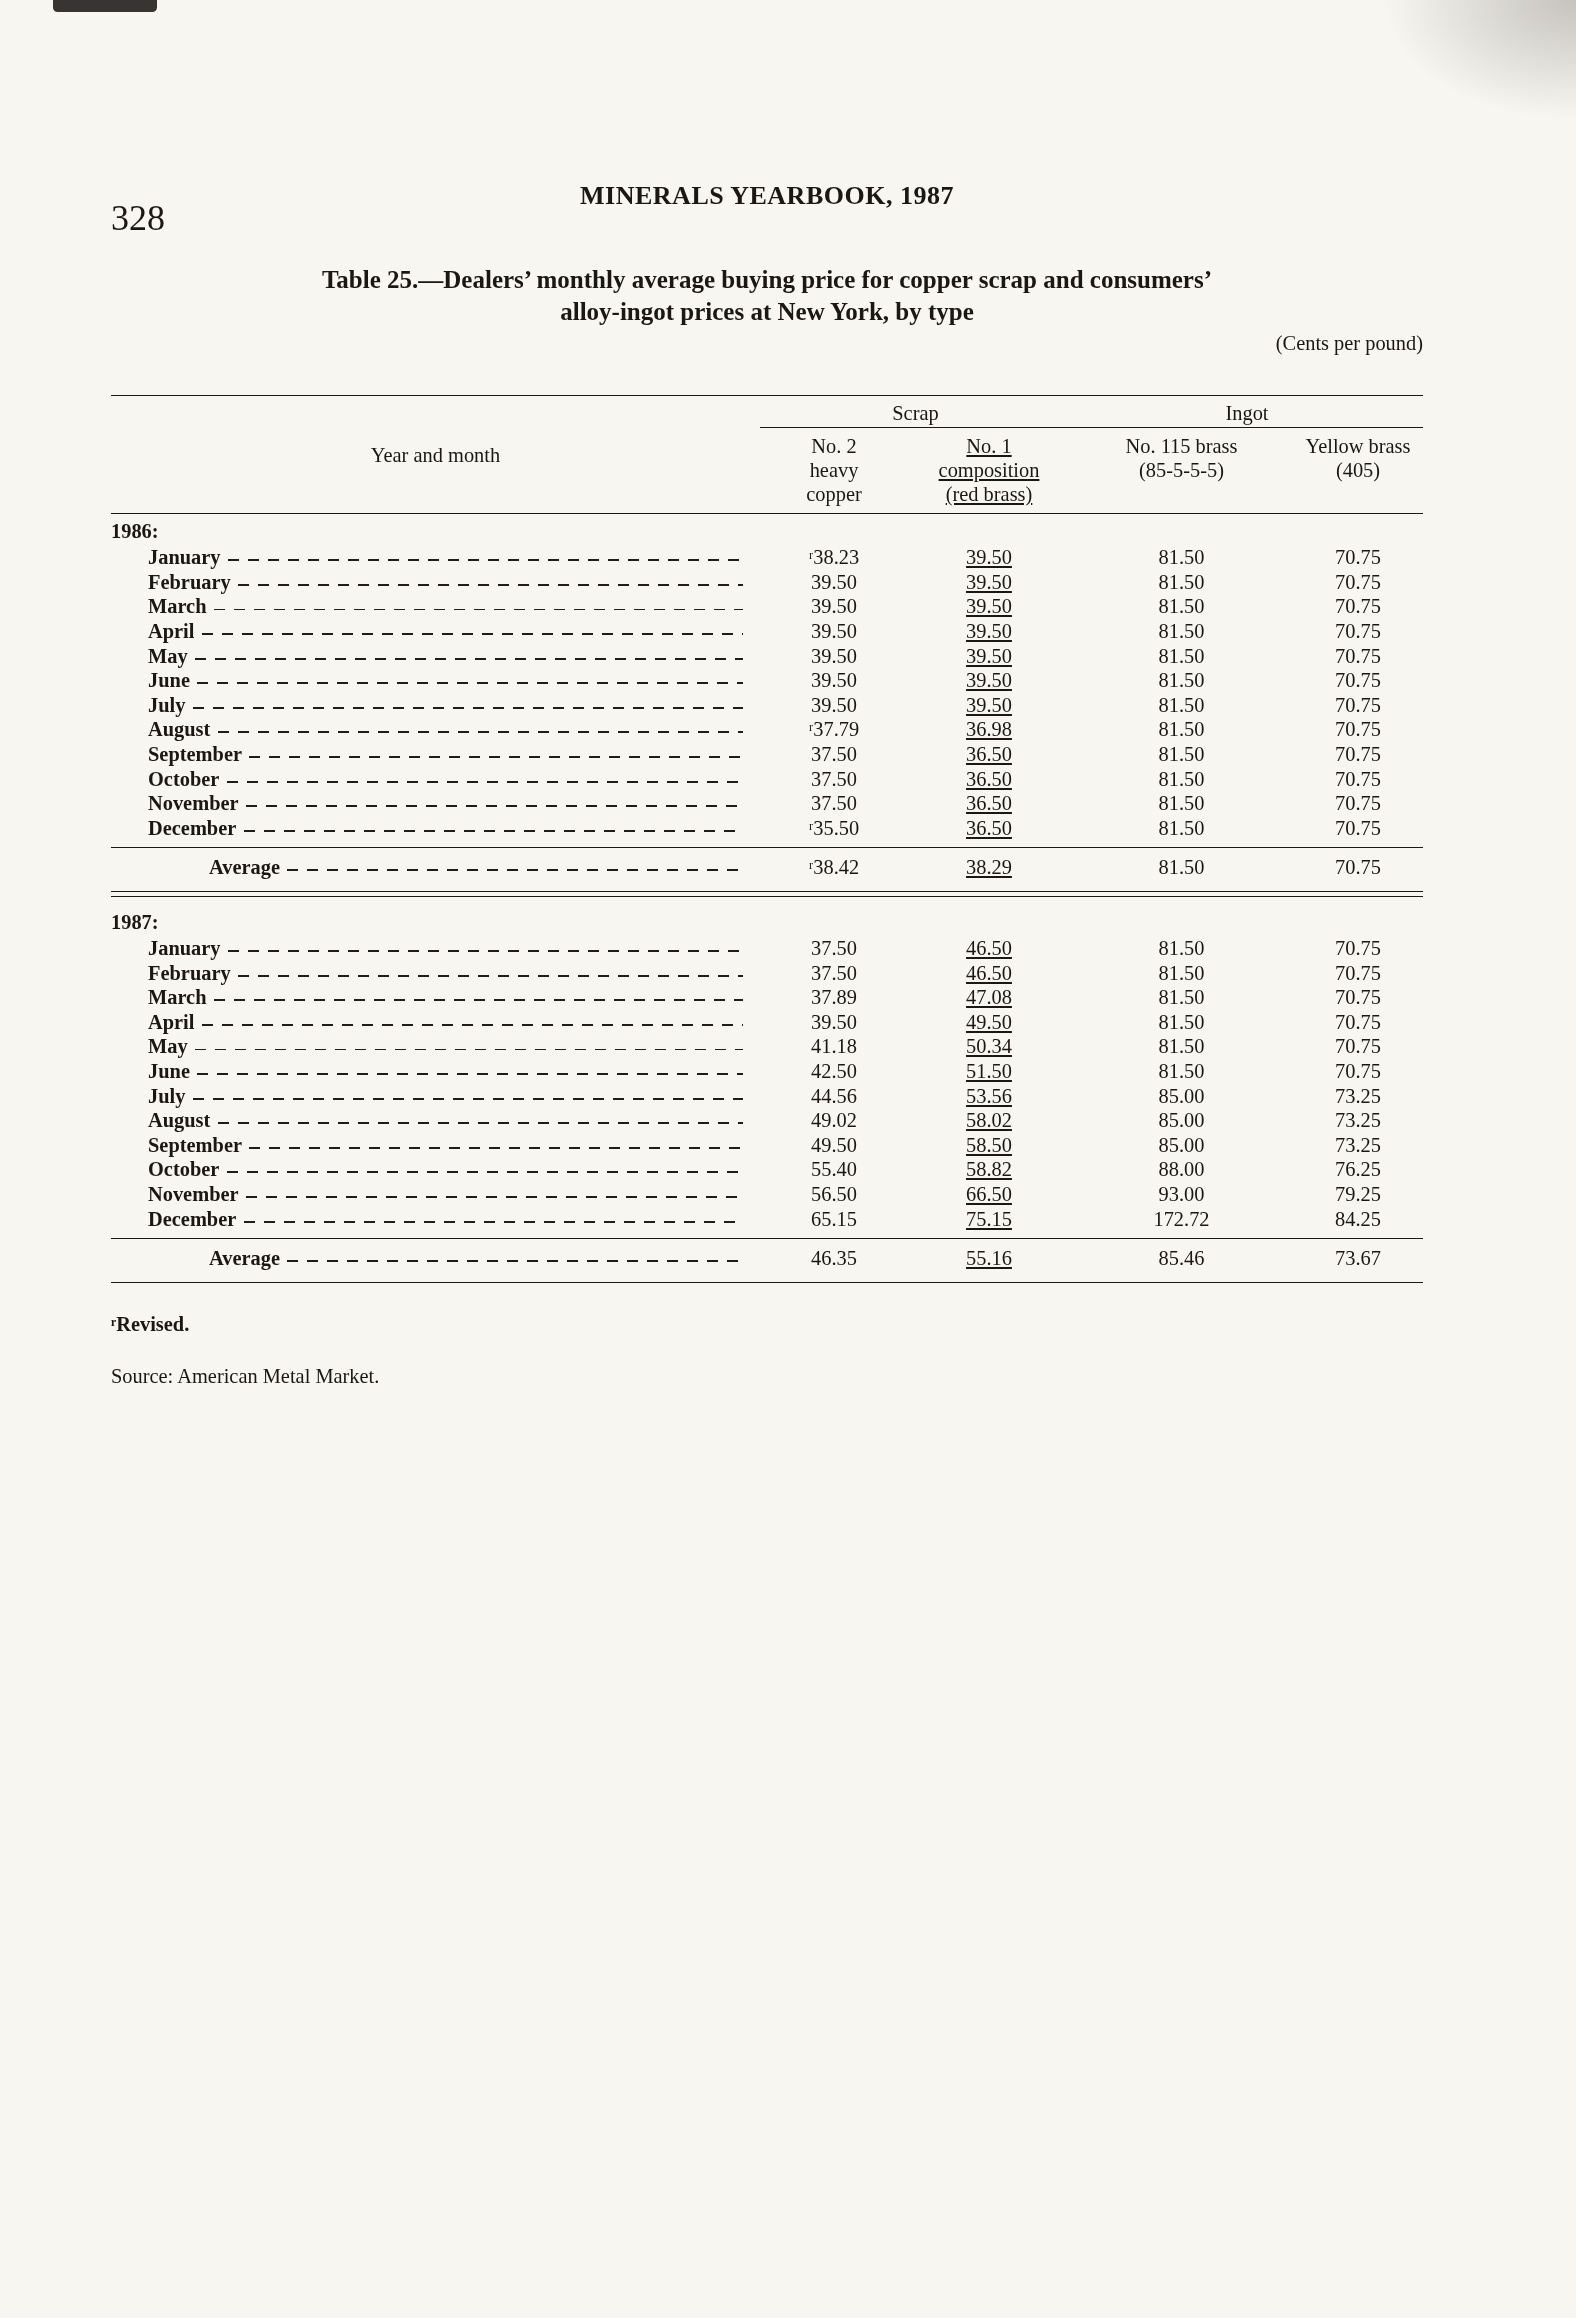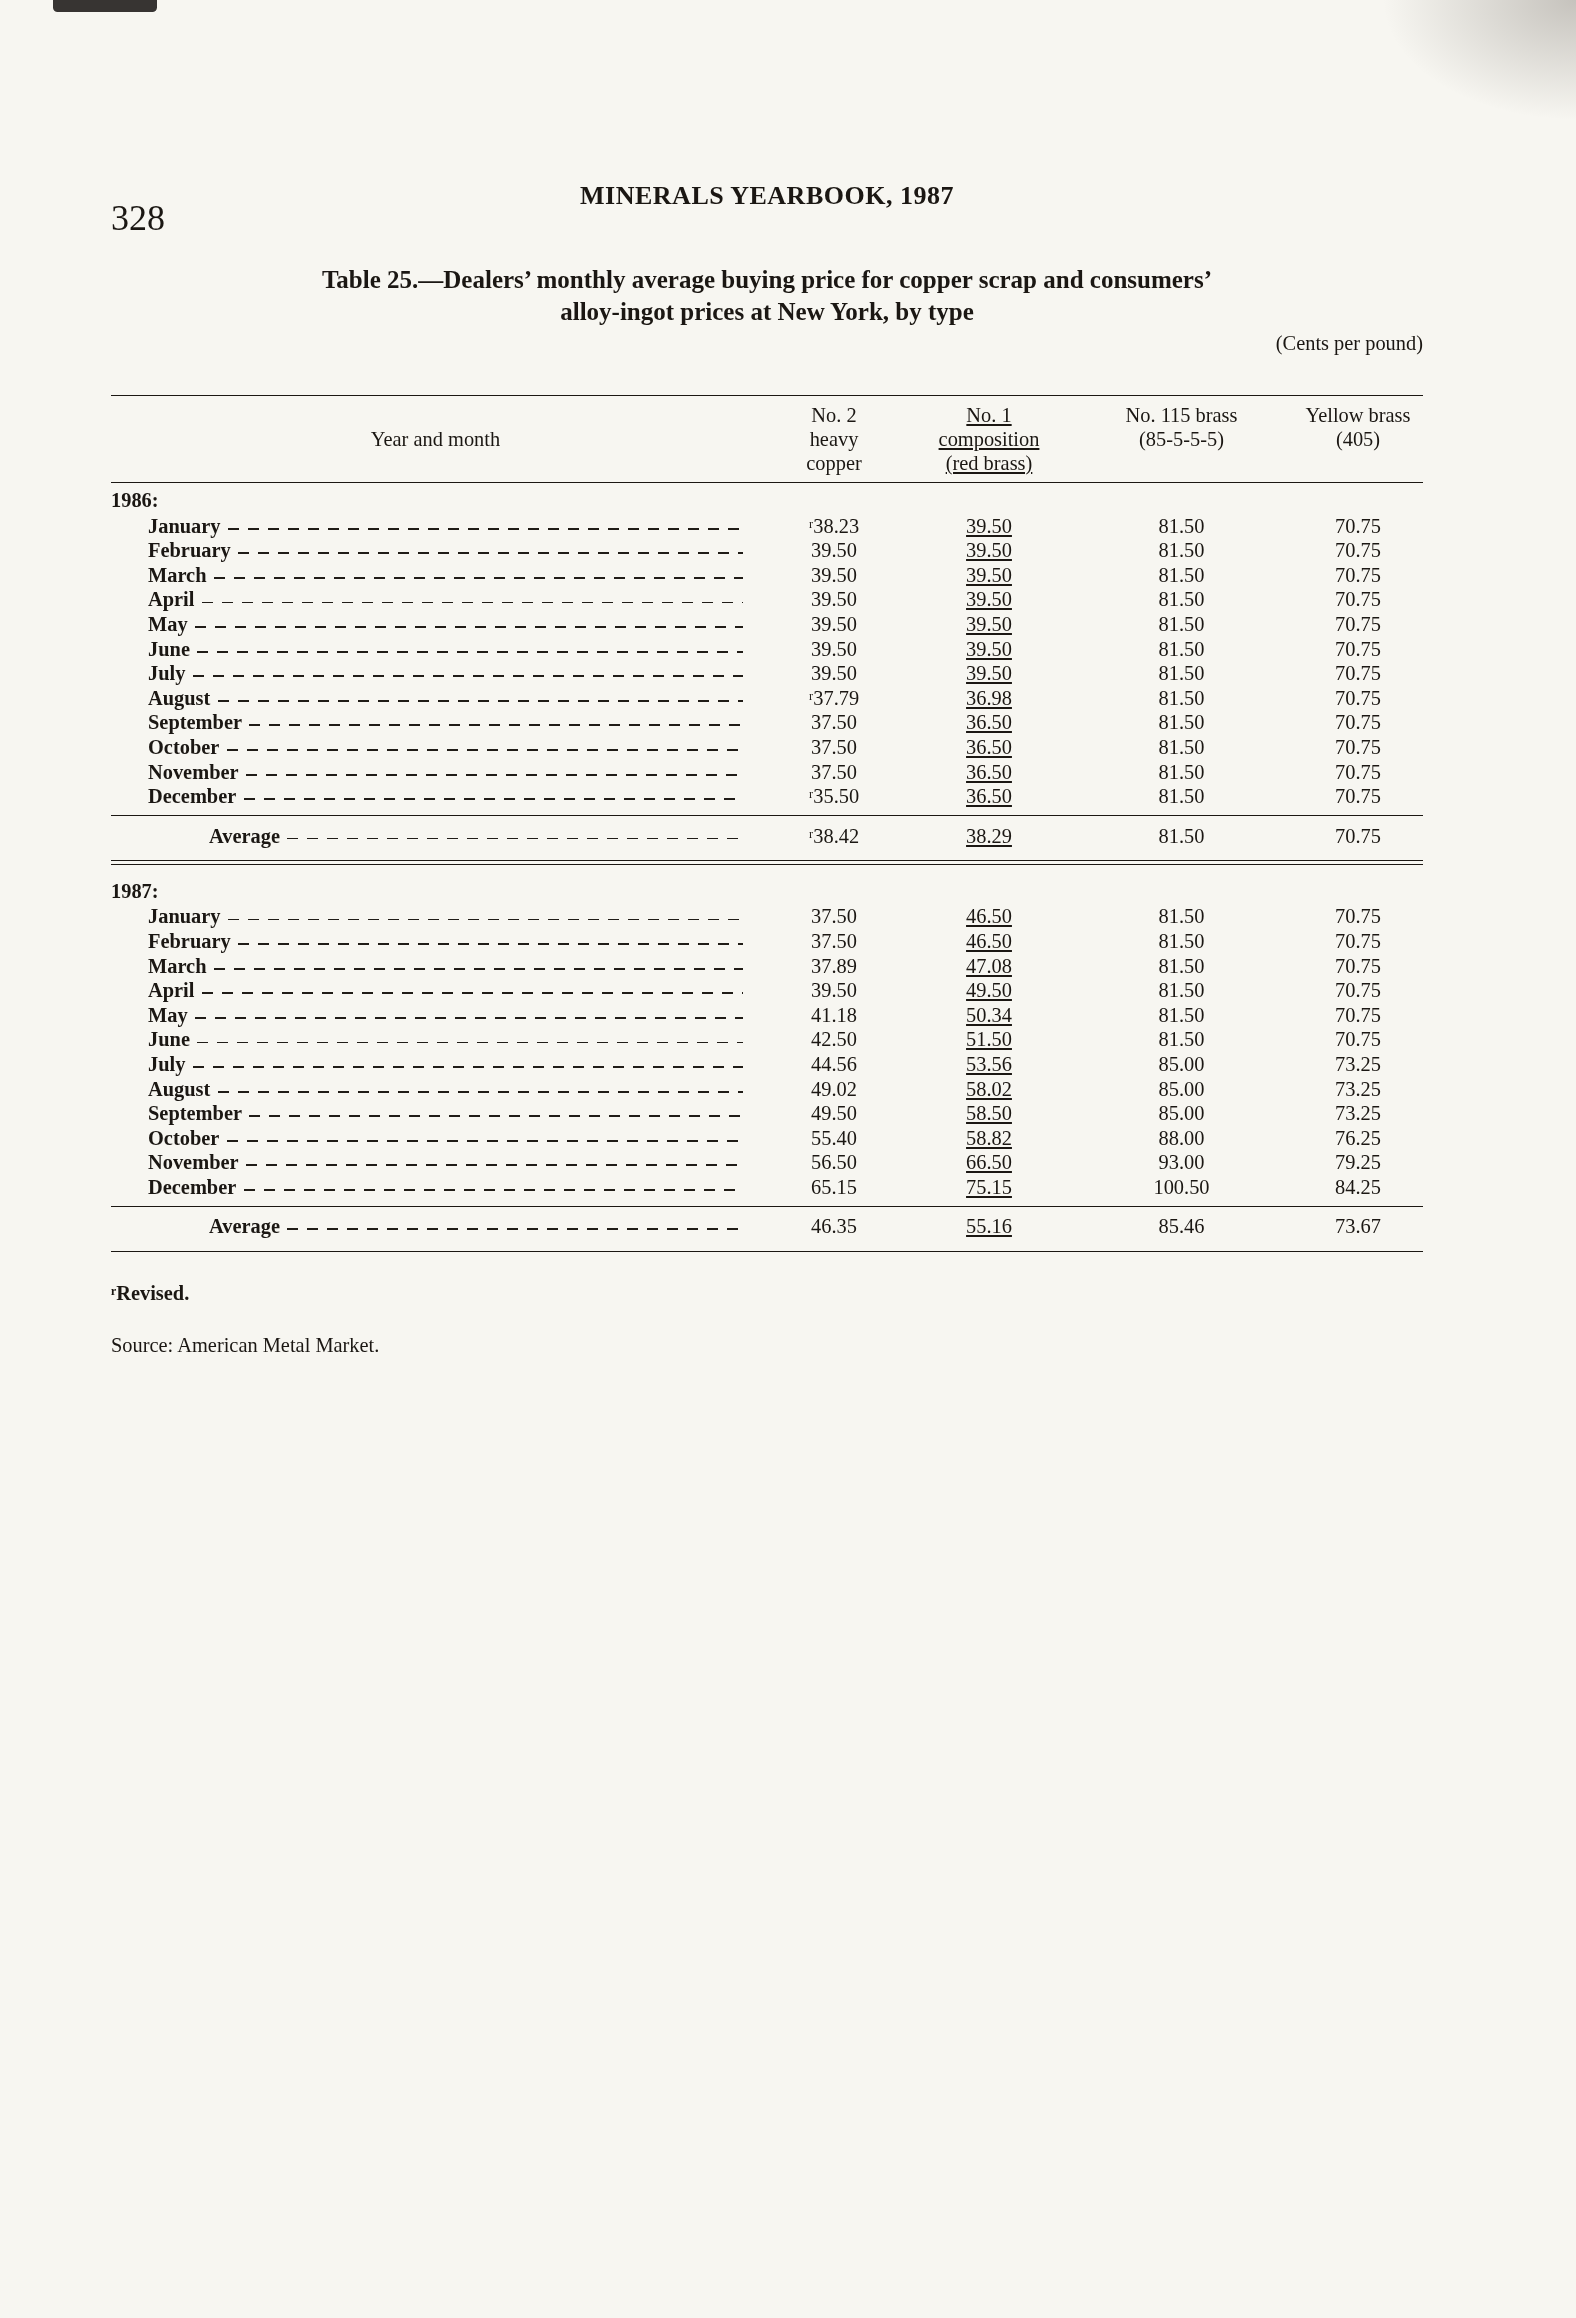--- a/index.html
+++ b/index.html
@@ -90,20 +90,28 @@
   <div class="table-subtitle">(Cents per pound)</div>
 
   <div class="ytable">
     <div class="rule"></div>
 
     <div class="thead">
       <div class="lab-head">
         <span class="sub">Year and month</span>
       </div>
       <div class="right-head">
+        <div class="group-row">
+          <div class="group g-scrap">
+            <span>Scrap</span>
+          </div>
+          <div class="group g-ingot">
+            <span>Ingot</span>
+          </div>
+        </div>
         <div class="sub-row">
           <div class="sub c0">No. 2
 heavy
 copper</div>
           <div class="sub c1">No. 1
 composition
 (red brass)</div>
           <div class="sub c2">No. 115 brass
 (85-5-5-5)</div>
           <div class="sub c3">Yellow brass
@@ -359,21 +367,21 @@
           <div class="num c2">93.00</div>
           <div class="num c3">79.25</div>
         </div>
         <div class="trow month">
           <div class="lab-cell">
             <div class="lab">December</div>
             <div class="leader"></div>
           </div>
           <div class="num c0">65.15</div>
           <div class="num c1">75.15</div>
-          <div class="num c2">100.50</div>
+          <div class="num c2">172.72</div>
           <div class="num c3">84.25</div>
         </div>
         <div class="rule thin"></div>
         <div class="trow avg">
           <div class="lab-cell">
             <div class="lab">Average</div>
             <div class="leader"></div>
           </div>
           <div class="num c0">46.35</div>
           <div class="num c1">55.16</div>

